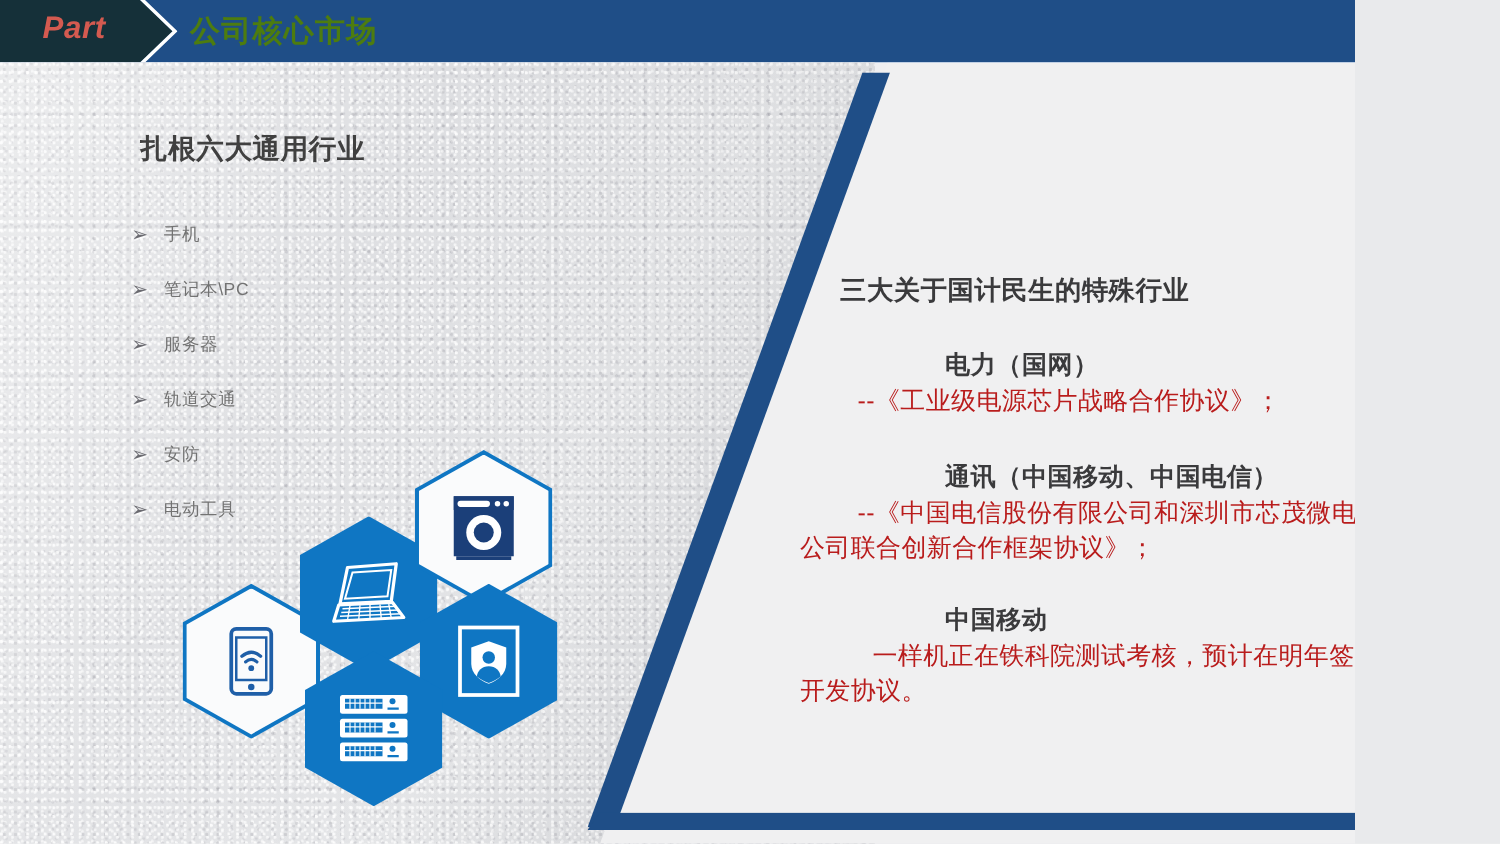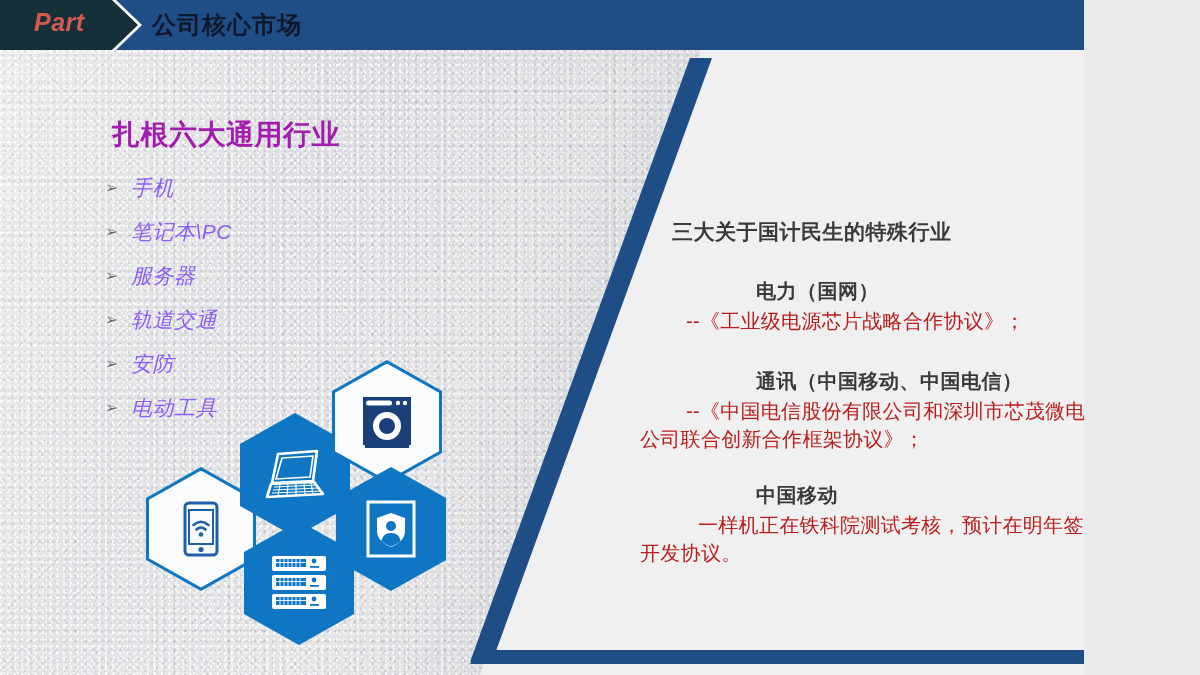--- a/index.html
+++ b/index.html
@@ -43,21 +43,21 @@
     background:#ffffff;
     clip-path:polygon(8px 0, 12px 0, 38px 25px, 12px 50px, 8px 50px, 34px 25px);
   }
   .hdr-part-text {
     position:absolute; left:34px; top:8px;
     font-size:25px; font-weight:bold; font-style:italic;
     color:#d45a50; letter-spacing:.5px;
   }
   .hdr-title {
     position:absolute; left:152px; top:9px;
-    font-size:24px; font-weight:bold; color:#0f172a; letter-spacing:1px;
+    font-size:24px; font-weight:bold; color:#4d7c0f; letter-spacing:1px;
   }
 
   
   .stage { position:absolute; left:0; top:50px; width:1200px; height:625px; background:#efeff1; }
 
   
   .left-panel {
     position:absolute; left:0; top:50px; width:700px; height:625px;
     background:
       radial-gradient(circle at 12% 18%, rgba(255,255,255,.85) 0 1.2px, transparent 1.6px),
@@ -90,31 +90,31 @@
   }
   
   .blue-bottom {
     position:absolute; left:470px; top:650px; width:722px; height:14px;
     background:#1f4e87;
     clip-path:polygon(10px 0, 722px 0, 722px 14px, 0 14px);
   }
 
   
   .l-heading {
-    position:absolute; left:112px; top:116px;
-    font-size:28px; font-weight:bold; color:#a21caf; letter-spacing:.5px;
+    position:absolute; left:112px; top:104px;
+    font-size:22px; font-weight:bold; color:#404040; letter-spacing:.5px;
   }
   .bullet-list { position:absolute; left:105px; top:166px; width:330px; }
   .bullet-row { display:flex; align-items:center; height:44px; }
   .b-arrow {
     width:26px; flex:0 0 26px; font-size:16px; color:#6a6a70;
     font-family:"DejaVu Sans",sans-serif; line-height:1;
     text-shadow:0 1px 0 rgba(255,255,255,.8);
   }
-  .b-text { font-size:21px; color:#8b5cf6; letter-spacing:.5px;font-style:italic; }
+  .b-text { font-size:14px; color:#737373; letter-spacing:.5px; }
 
   
   .hexwrap { position:absolute; left:140px; top:355px; width:330px; height:275px; }
   .hex { position:absolute; width:110px; height:124px; }
   .hex .shape {
     position:absolute; inset:0;
     clip-path:polygon(50% 0%,100% 25%,100% 75%,50% 100%,0% 75%,0% 25%);
   }
   .hex.filled  .shape { background:#0f76c3; }
   .hex.outline .shape { background:#0f76c3; }

